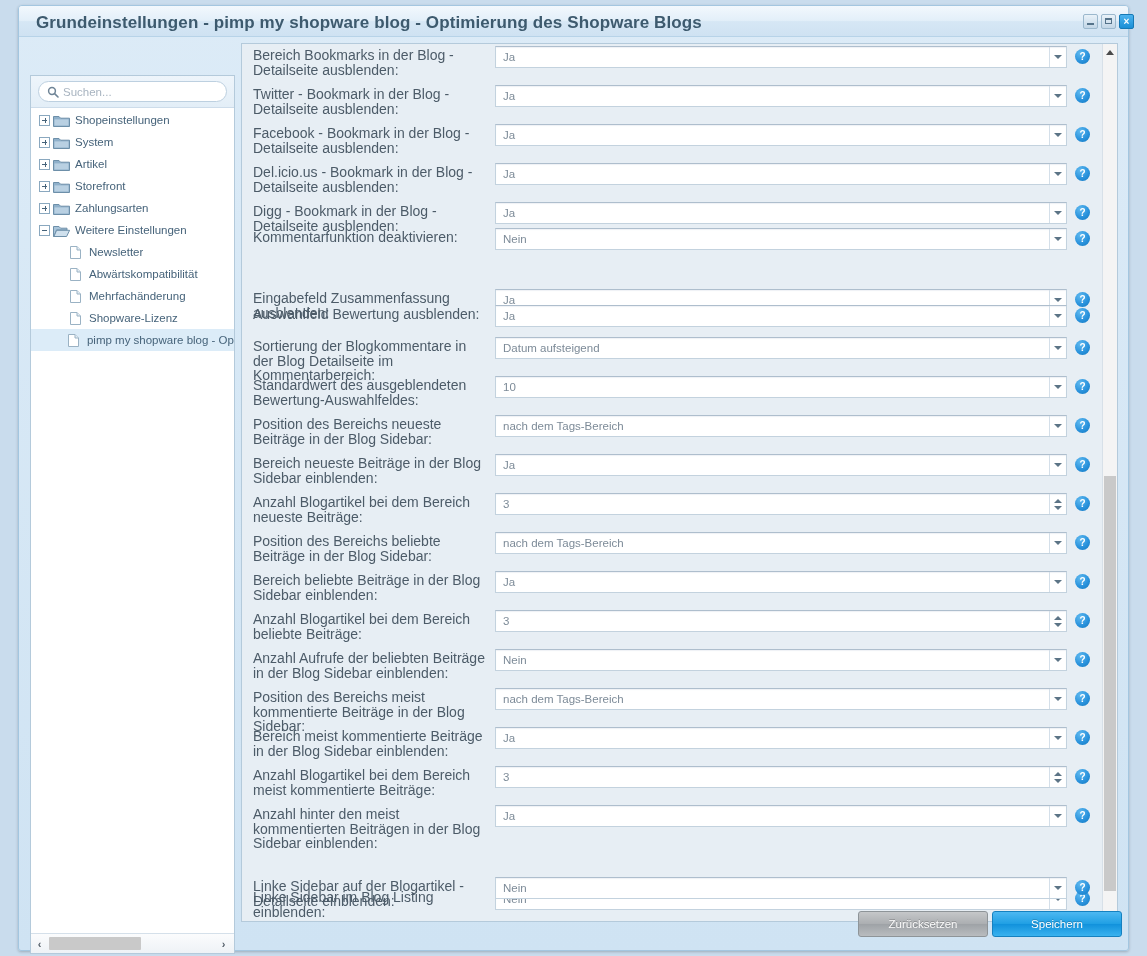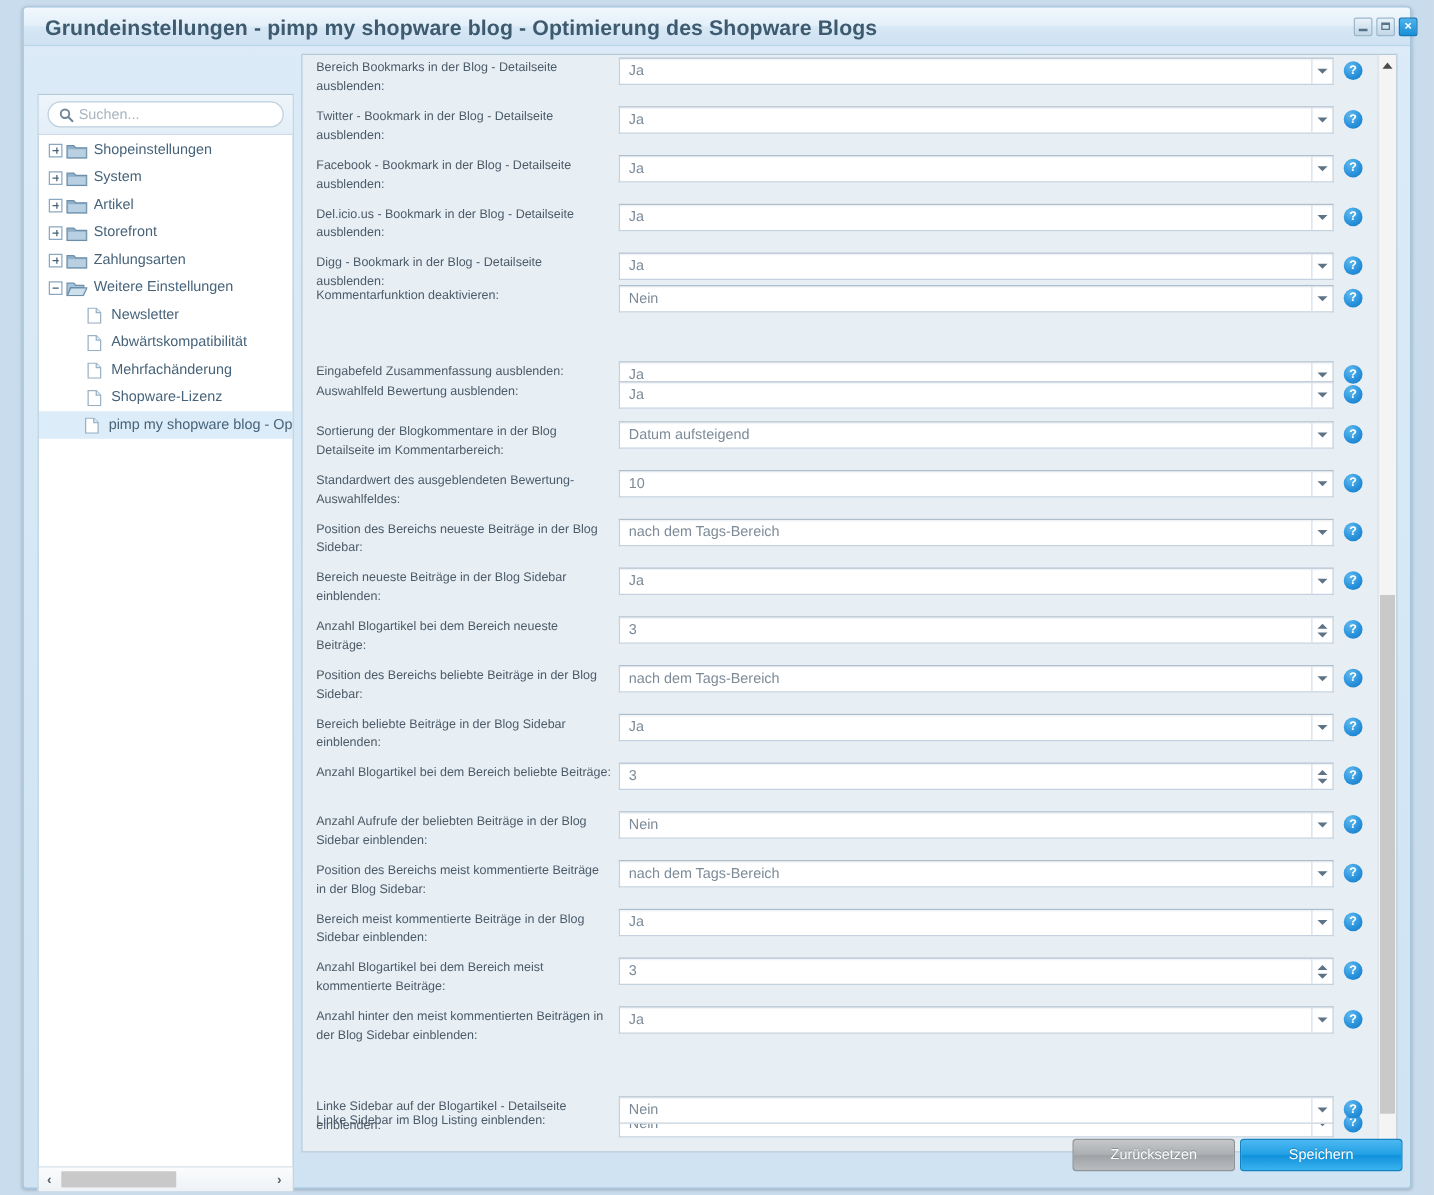--- a/index.html
+++ b/index.html
@@ -163,21 +163,21 @@
 
   .row {
     position: absolute;
     left: 0; width: 862px;
     display: flex;
     align-items: flex-start;
   }
   .row .lbl {
     width: 253px;
     padding-left: 11px; padding-right: 6px;
-    font-size: 10px;
+    font-size: 14px;
     line-height: 14.5px;
     color: #4c5b68;
     padding-top: 2px;
   }
   .field {
     position: relative;
     width: 572px;
     height: 22px;
     background: #fff;
     border: 1px solid #c3d2de;

